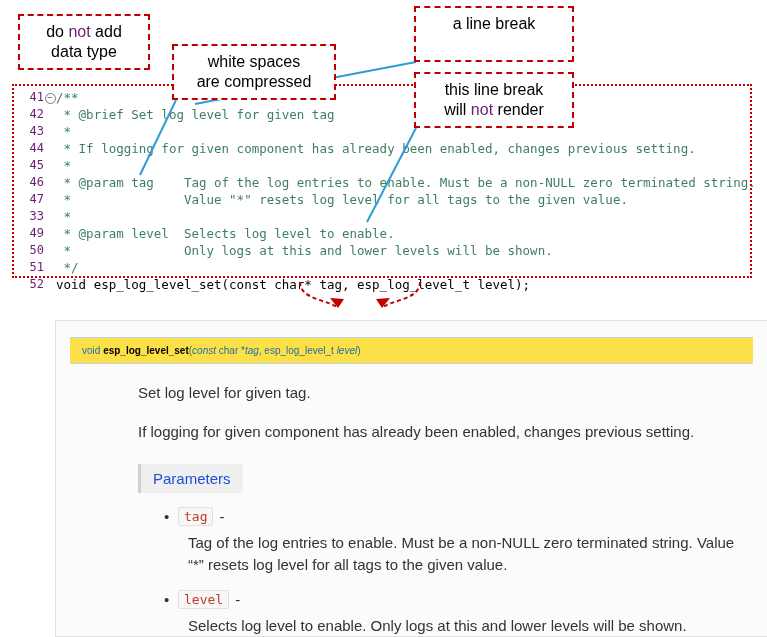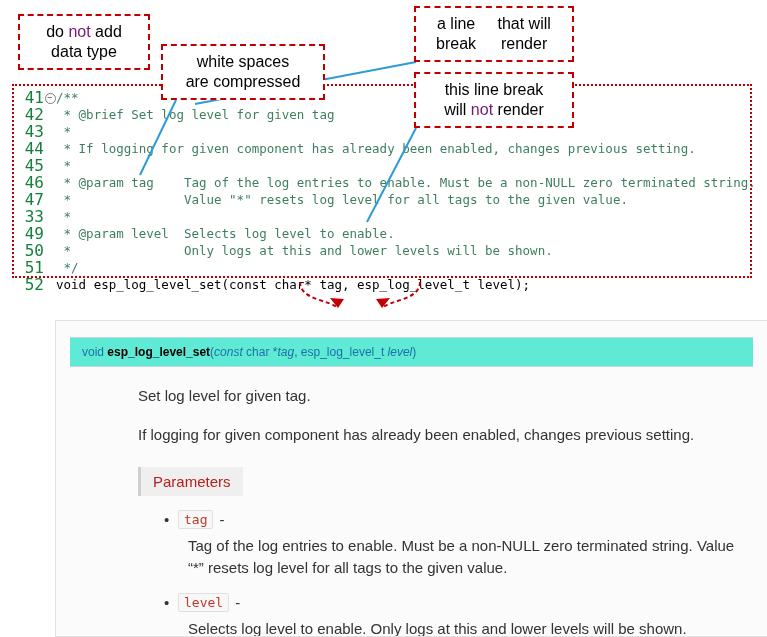--- a/index.html
+++ b/index.html
@@ -35,21 +35,21 @@
   #callout-datatype {
     left: 18px;
     top: 14px;
     width: 132px;
     height: 56px;
     display: flex;
     flex-direction: column;
     justify-content: center;
   }
   #callout-whitespace {
-    left: 161px;
+    left: 172px;
     top: 44px;
     width: 164px;
     height: 56px;
     display: flex;
     flex-direction: column;
     justify-content: center;
   }
   #callout-linebreak-render {
     left: 414px;
     top: 6px;
@@ -98,24 +98,24 @@
     align-items: flex-start;
     height: 17px;
     font-family: "DejaVu Sans Mono", monospace;
     font-size: 12.5px;
     line-height: 17px;
     white-space: pre;
   }
   .ln {
     width: 30px;
     text-align: right;
-    color: #15803d;
+    color: #701a75;
     flex: 0 0 30px;
     font-family: "DejaVu Sans Mono", monospace;
-    font-size: 16px;
+    font-size: 12px;
   }
   .fold {
     width: 12px;
     flex: 0 0 12px;
     text-align: center;
     color: #555555;
     font-size: 11px;
     position: relative;
   }
   .fold-marker {
@@ -147,26 +147,26 @@
     height: 317px;
     background: #fbfbfb;
     border: 1px solid #e2e2e2;
     border-right: none;
     box-sizing: border-box;
     z-index: 2;
     overflow: hidden;
   }
   #doc-signature {
     margin: 16px 14px 0 14px;
-    background: #5eead4;
+    background: #fde047;
     border-top: 1px solid #bcd6e8;
     border-bottom: 1px solid #bcd6e8;
     padding: 7px 12px;
     font-family: "Liberation Sans", sans-serif;
-    font-size: 12px;
+    font-size: 10px;
     color: #333333;
   }
   #doc-signature .sig-name {
     font-weight: bold;
     color: #000000;
   }
   #doc-signature .sig-type {
     color: #1f6fa8;
     font-style: italic;
   }
@@ -182,21 +182,21 @@
     color: #333333;
     line-height: 1.4;
   }
   #params-head {
     margin: 22px 14px 0 82px;
     display: inline-block;
     background: #efefef;
     border-left: 3px solid #cfcfcf;
     padding: 6px 12px;
     font-size: 15px;
-    color: #b91c1c;
+    color: #1d4ed8;
   }
   .param-block {
     margin: 14px 14px 0 108px;
     font-size: 15px;
     color: #333333;
   }
   .param-bullet-row {
     display: flex;
     align-items: center;
   }
@@ -252,21 +252,20 @@
   <div>data type</div>
 </div>
 
 <div class="callout" id="callout-whitespace">
   <div>white spaces</div>
   <div>are  compressed</div>
 </div>
 
 <div class="callout" id="callout-linebreak-render">
   <div>a line break</div>
-  <div>that will render</div>
 </div>
 
 <div class="callout" id="callout-linebreak-norender">
   <div>this line break</div>
   <div>
     <span>will </span><span class="hl">not</span><span> render</span>
   </div>
 </div>
 
 <div id="code-panel">

